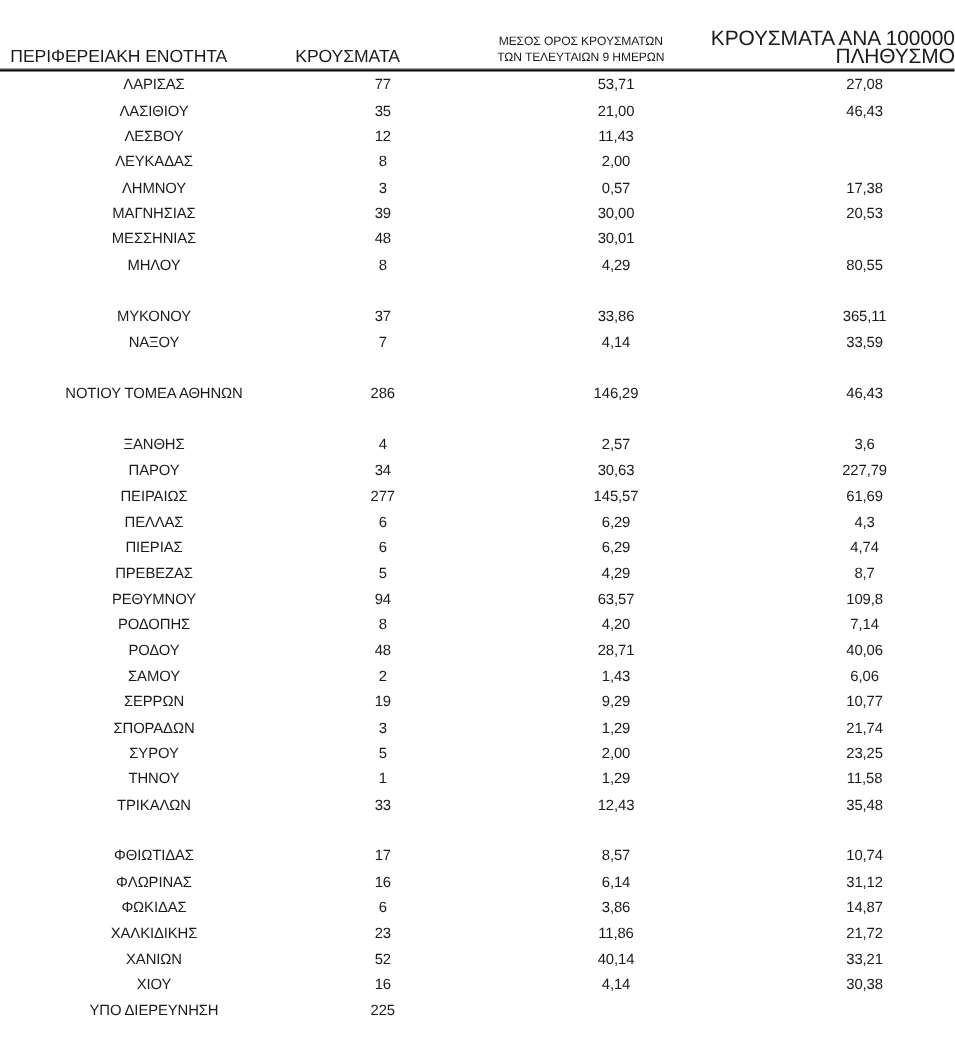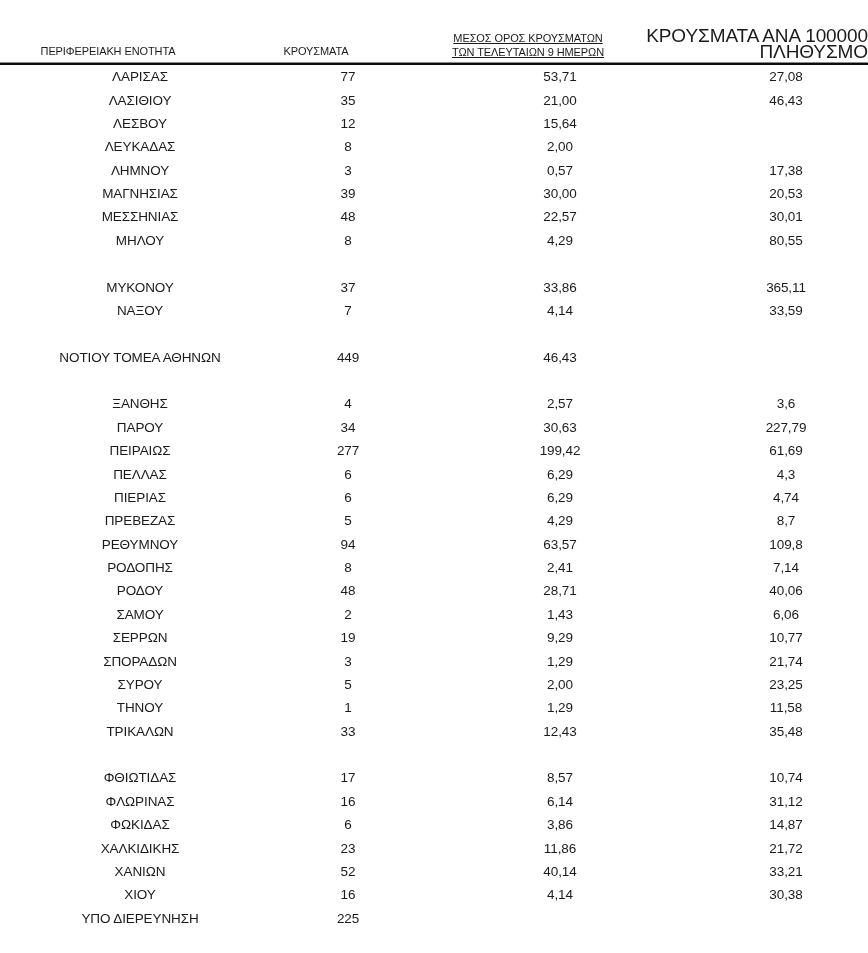--- a/index.html
+++ b/index.html
@@ -25,29 +25,28 @@
   .thead {
     padding-top: 14px;
     height: 48px; 
   }
   .hcell {
     display: flex;
     flex-direction: column;
     justify-content: flex-end;
     align-items: center;
     text-align: center;
-    font-size: 11px;
+    font-size: 16px;
     line-height: 15px;
     padding-bottom: 3px;
     white-space: nowrap;
   }
   .hcell.small {
     font-size: 11px;
     line-height: 13.5px;
-    text-decoration: underline;
   }
   .hcell.big-two-line {
     font-size: 19px;
     line-height: 15.5px;
     align-items: flex-end;
   }
   
   .rule { width: 868px; }
   .rule-gray  { height: 1px; background: #8a8a8a; }
   .rule-black { height: 2px; background: #0a0a0a; }
@@ -103,21 +102,21 @@
   <div class="row grid">
     <div class="cell">ΛΑΣΙΘΙΟΥ</div>
     <div class="cell">35</div>
     <div class="cell">21,00</div>
     <div class="cell">46,43</div>
   </div>
 
   <div class="row grid">
     <div class="cell">ΛΕΣΒΟΥ</div>
     <div class="cell">12</div>
-    <div class="cell">15,64</div>
+    <div class="cell">11,43</div>
   </div>
 
   <div class="row grid">
     <div class="cell">ΛΕΥΚΑΔΑΣ</div>
     <div class="cell">8</div>
     <div class="cell">2,00</div>
   </div>
 
   <div class="row grid">
     <div class="cell">ΛΗΜΝΟΥ</div>
@@ -129,21 +128,20 @@
   <div class="row grid">
     <div class="cell">ΜΑΓΝΗΣΙΑΣ</div>
     <div class="cell">39</div>
     <div class="cell">30,00</div>
     <div class="cell">20,53</div>
   </div>
 
   <div class="row grid">
     <div class="cell">ΜΕΣΣΗΝΙΑΣ</div>
     <div class="cell">48</div>
-    <div class="cell">22,57</div>
     <div class="cell">30,01</div>
   </div>
 
   <div class="row grid">
     <div class="cell">ΜΗΛΟΥ</div>
     <div class="cell">8</div>
     <div class="cell">4,29</div>
     <div class="cell">80,55</div>
   </div>
 
@@ -171,21 +169,22 @@
 
   <div class="row grid">
     <div class="cell"></div>
     <div class="cell"></div>
     <div class="cell"></div>
     <div class="cell"></div>
   </div>
 
   <div class="row grid">
     <div class="cell">ΝΟΤΙΟΥ ΤΟΜΕΑ ΑΘΗΝΩΝ</div>
-    <div class="cell">449</div>
+    <div class="cell">286</div>
+    <div class="cell">146,29</div>
     <div class="cell">46,43</div>
   </div>
 
   <div class="row grid">
     <div class="cell"></div>
     <div class="cell"></div>
     <div class="cell"></div>
     <div class="cell"></div>
   </div>
 
@@ -199,21 +198,21 @@
   <div class="row grid">
     <div class="cell">ΠΑΡΟΥ</div>
     <div class="cell">34</div>
     <div class="cell">30,63</div>
     <div class="cell">227,79</div>
   </div>
 
   <div class="row grid">
     <div class="cell">ΠΕΙΡΑΙΩΣ</div>
     <div class="cell">277</div>
-    <div class="cell">199,42</div>
+    <div class="cell">145,57</div>
     <div class="cell">61,69</div>
   </div>
 
   <div class="row grid">
     <div class="cell">ΠΕΛΛΑΣ</div>
     <div class="cell">6</div>
     <div class="cell">6,29</div>
     <div class="cell">4,3</div>
   </div>
 
@@ -234,21 +233,21 @@
   <div class="row grid">
     <div class="cell">ΡΕΘΥΜΝΟΥ</div>
     <div class="cell">94</div>
     <div class="cell">63,57</div>
     <div class="cell">109,8</div>
   </div>
 
   <div class="row grid">
     <div class="cell">ΡΟΔΟΠΗΣ</div>
     <div class="cell">8</div>
-    <div class="cell">2,41</div>
+    <div class="cell">4,20</div>
     <div class="cell">7,14</div>
   </div>
 
   <div class="row grid">
     <div class="cell">ΡΟΔΟΥ</div>
     <div class="cell">48</div>
     <div class="cell">28,71</div>
     <div class="cell">40,06</div>
   </div>
 

